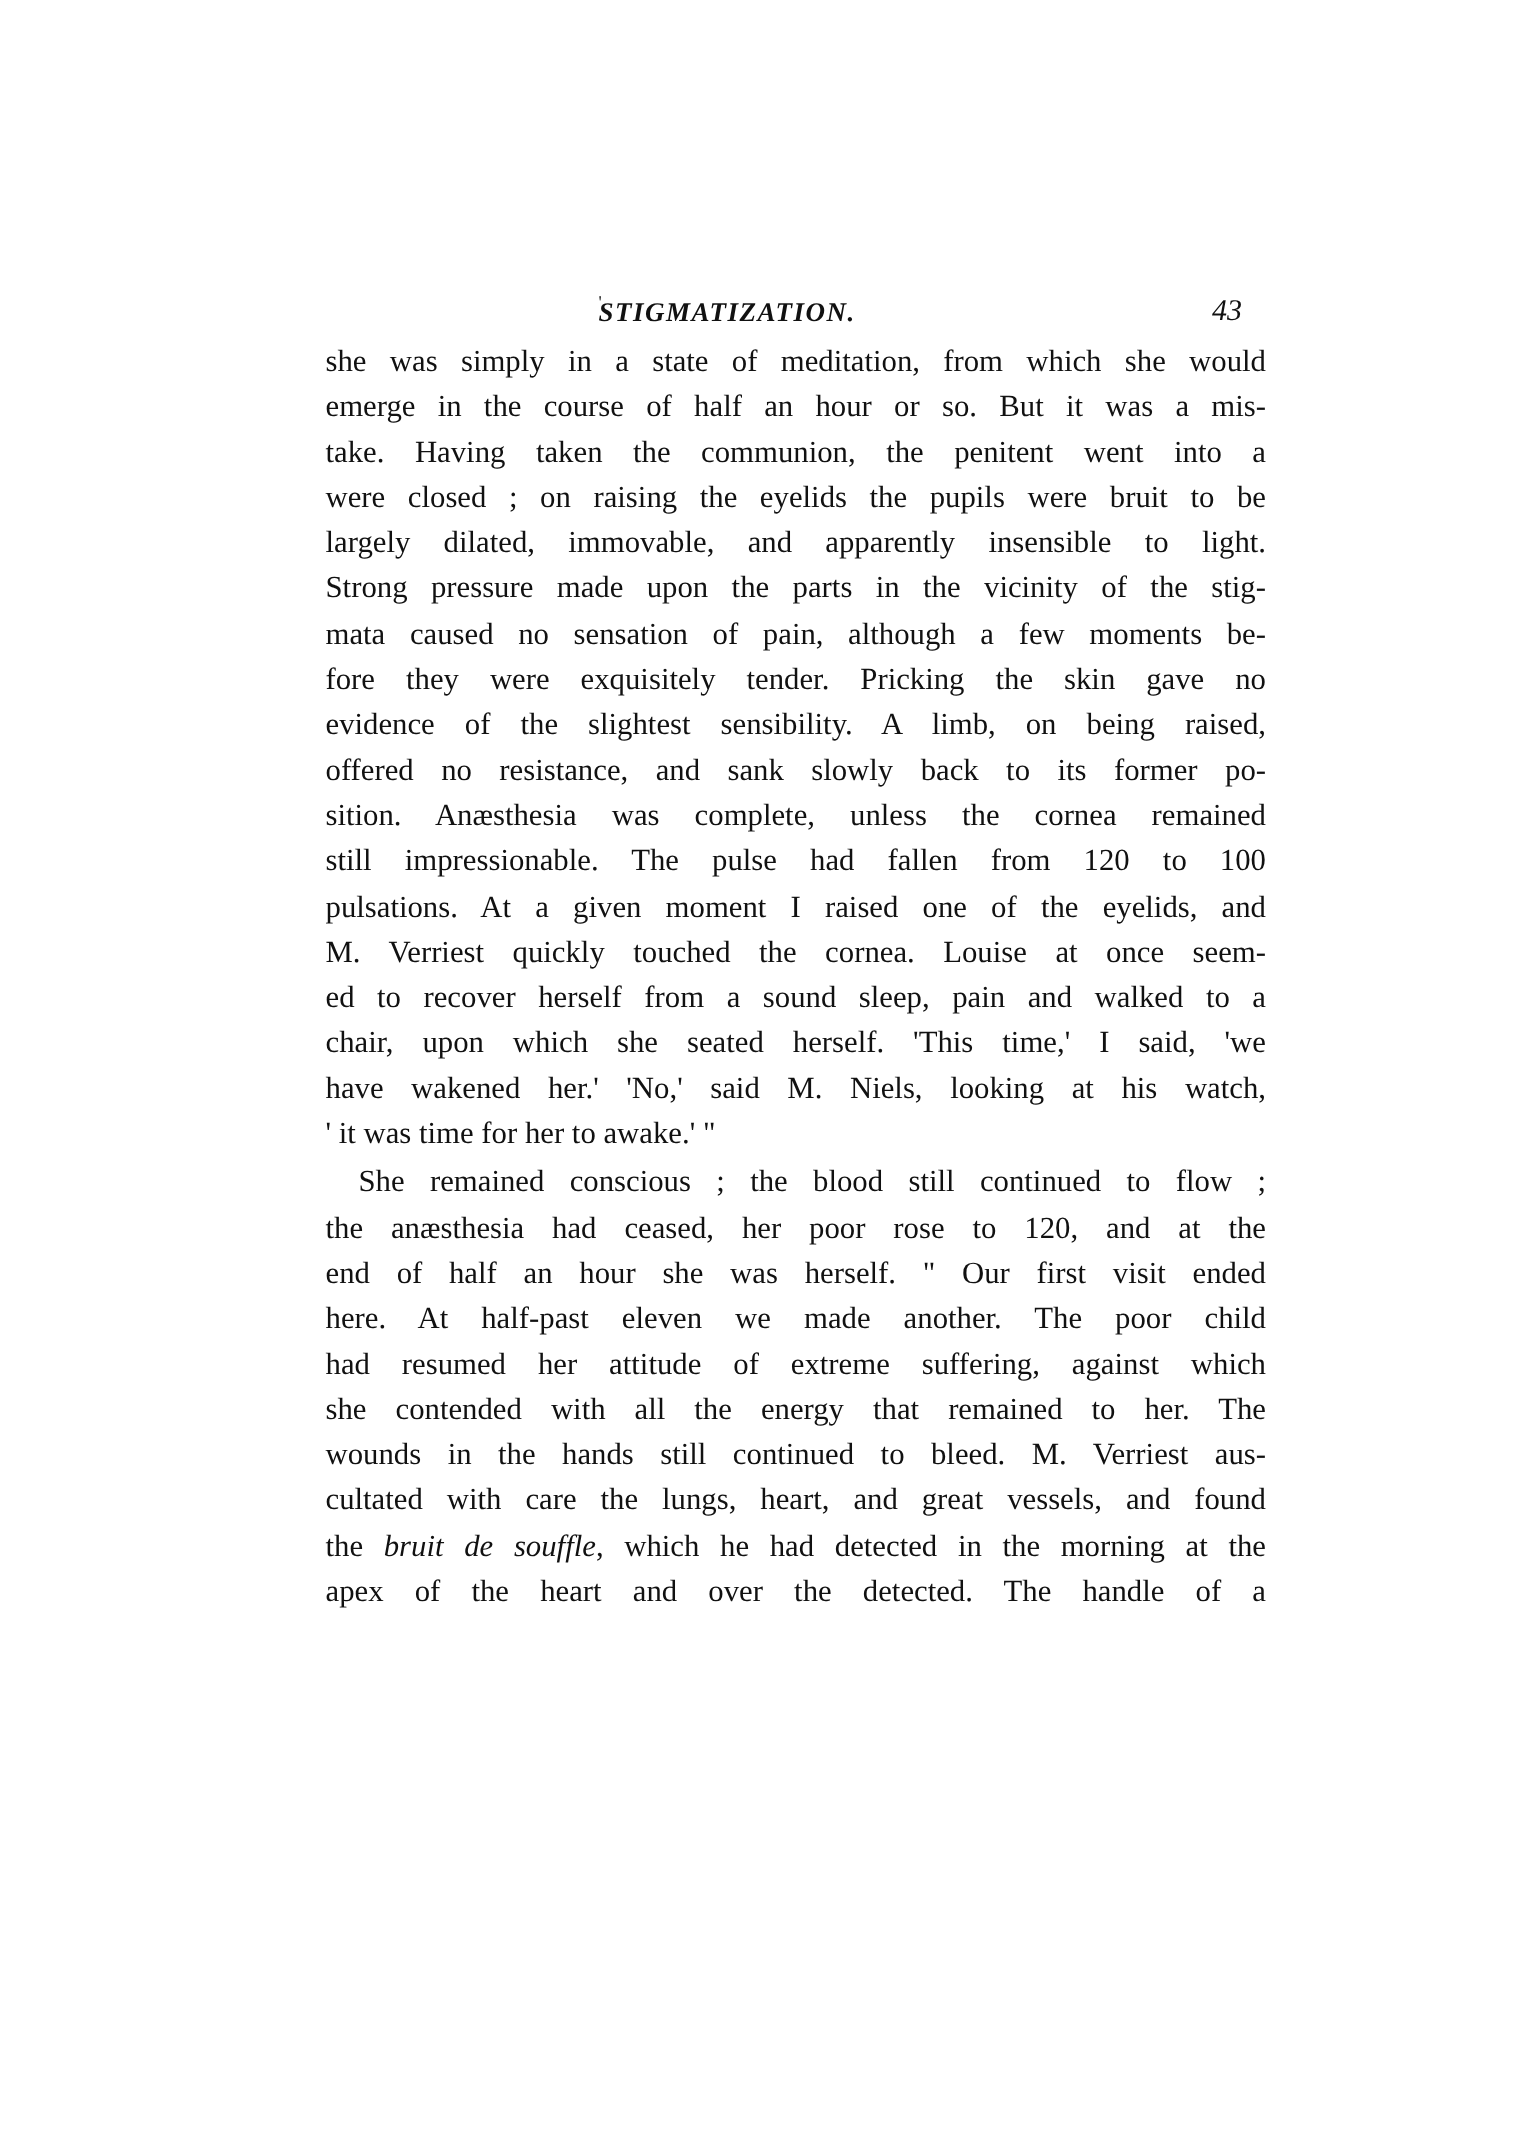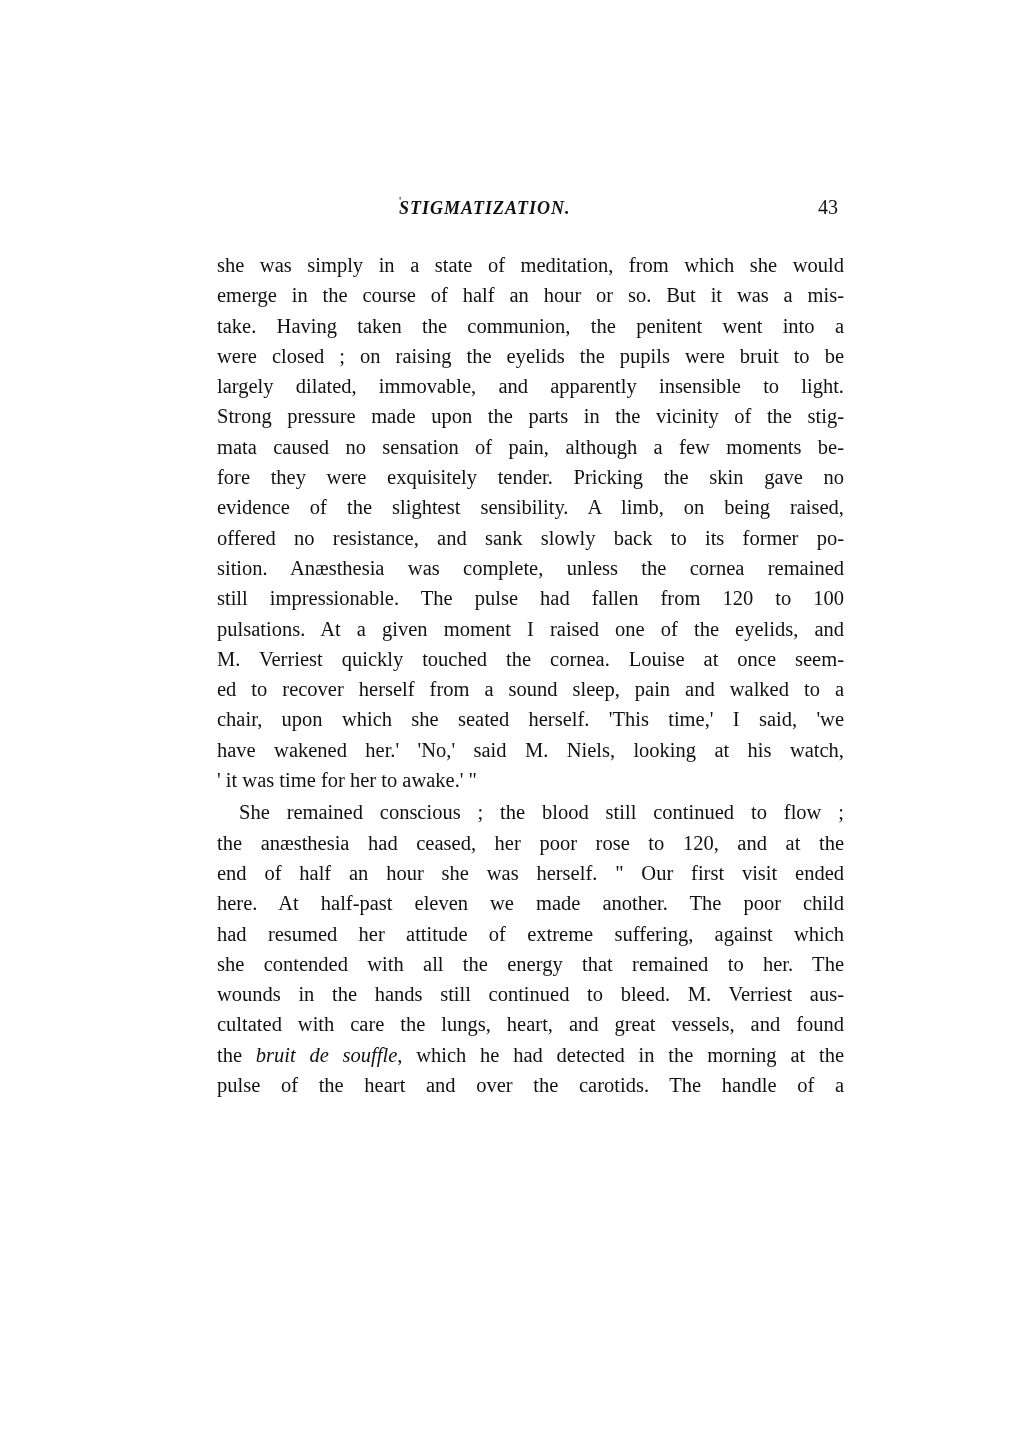--- a/index.html
+++ b/index.html
@@ -36,26 +36,27 @@
       position: absolute;
       left: 182px;
       top: 2px;
       font-style: italic;
       font-weight: bold;
       letter-spacing: 1px;
       font-size: 18px;
     }
     .running-head .page-number {
       position: absolute;
-      right: 6px;
+      right: 16px;
       top: 0px;
       font-size: 20px;
+      font-style: italic;
     }
     .body-text {
-      margin-top: 24px;
+      margin-top: 0;
     }
     .para {
       margin: 0;
       font-size: 20.5px;
       line-height: 30.3px;
     }
     .line {
       display: block;
       text-align: justify;
       text-align-last: justify;
@@ -110,16 +111,16 @@
     <p class="para" id="para-1">
         <span class="line indent">She remained conscious ; the blood still continued to flow ;</span>
         <span class="line">the anæsthesia had ceased, her poor rose to 120, and at the</span>
         <span class="line">end of half an hour she was herself. " Our first visit ended</span>
         <span class="line">here. At half-past eleven we made another. The poor child</span>
         <span class="line">had resumed her attitude of extreme suffering, against which</span>
         <span class="line">she contended with all the energy that remained to her. The</span>
         <span class="line">wounds in the hands still continued to bleed. M. Verriest aus-</span>
         <span class="line">cultated with care the lungs, heart, and great vessels, and found</span>
         <span class="line"><span>the </span><span class="ital">bruit de souffle</span><span>, which he had detected in the morning at the</span></span>
-        <span class="line">pulse of the heart and over the carotids. The handle of a</span>
+        <span class="line">apex of the heart and over the detected. The handle of a</span>
       </p>
   </div>
 </div>
 
 </body></html>

